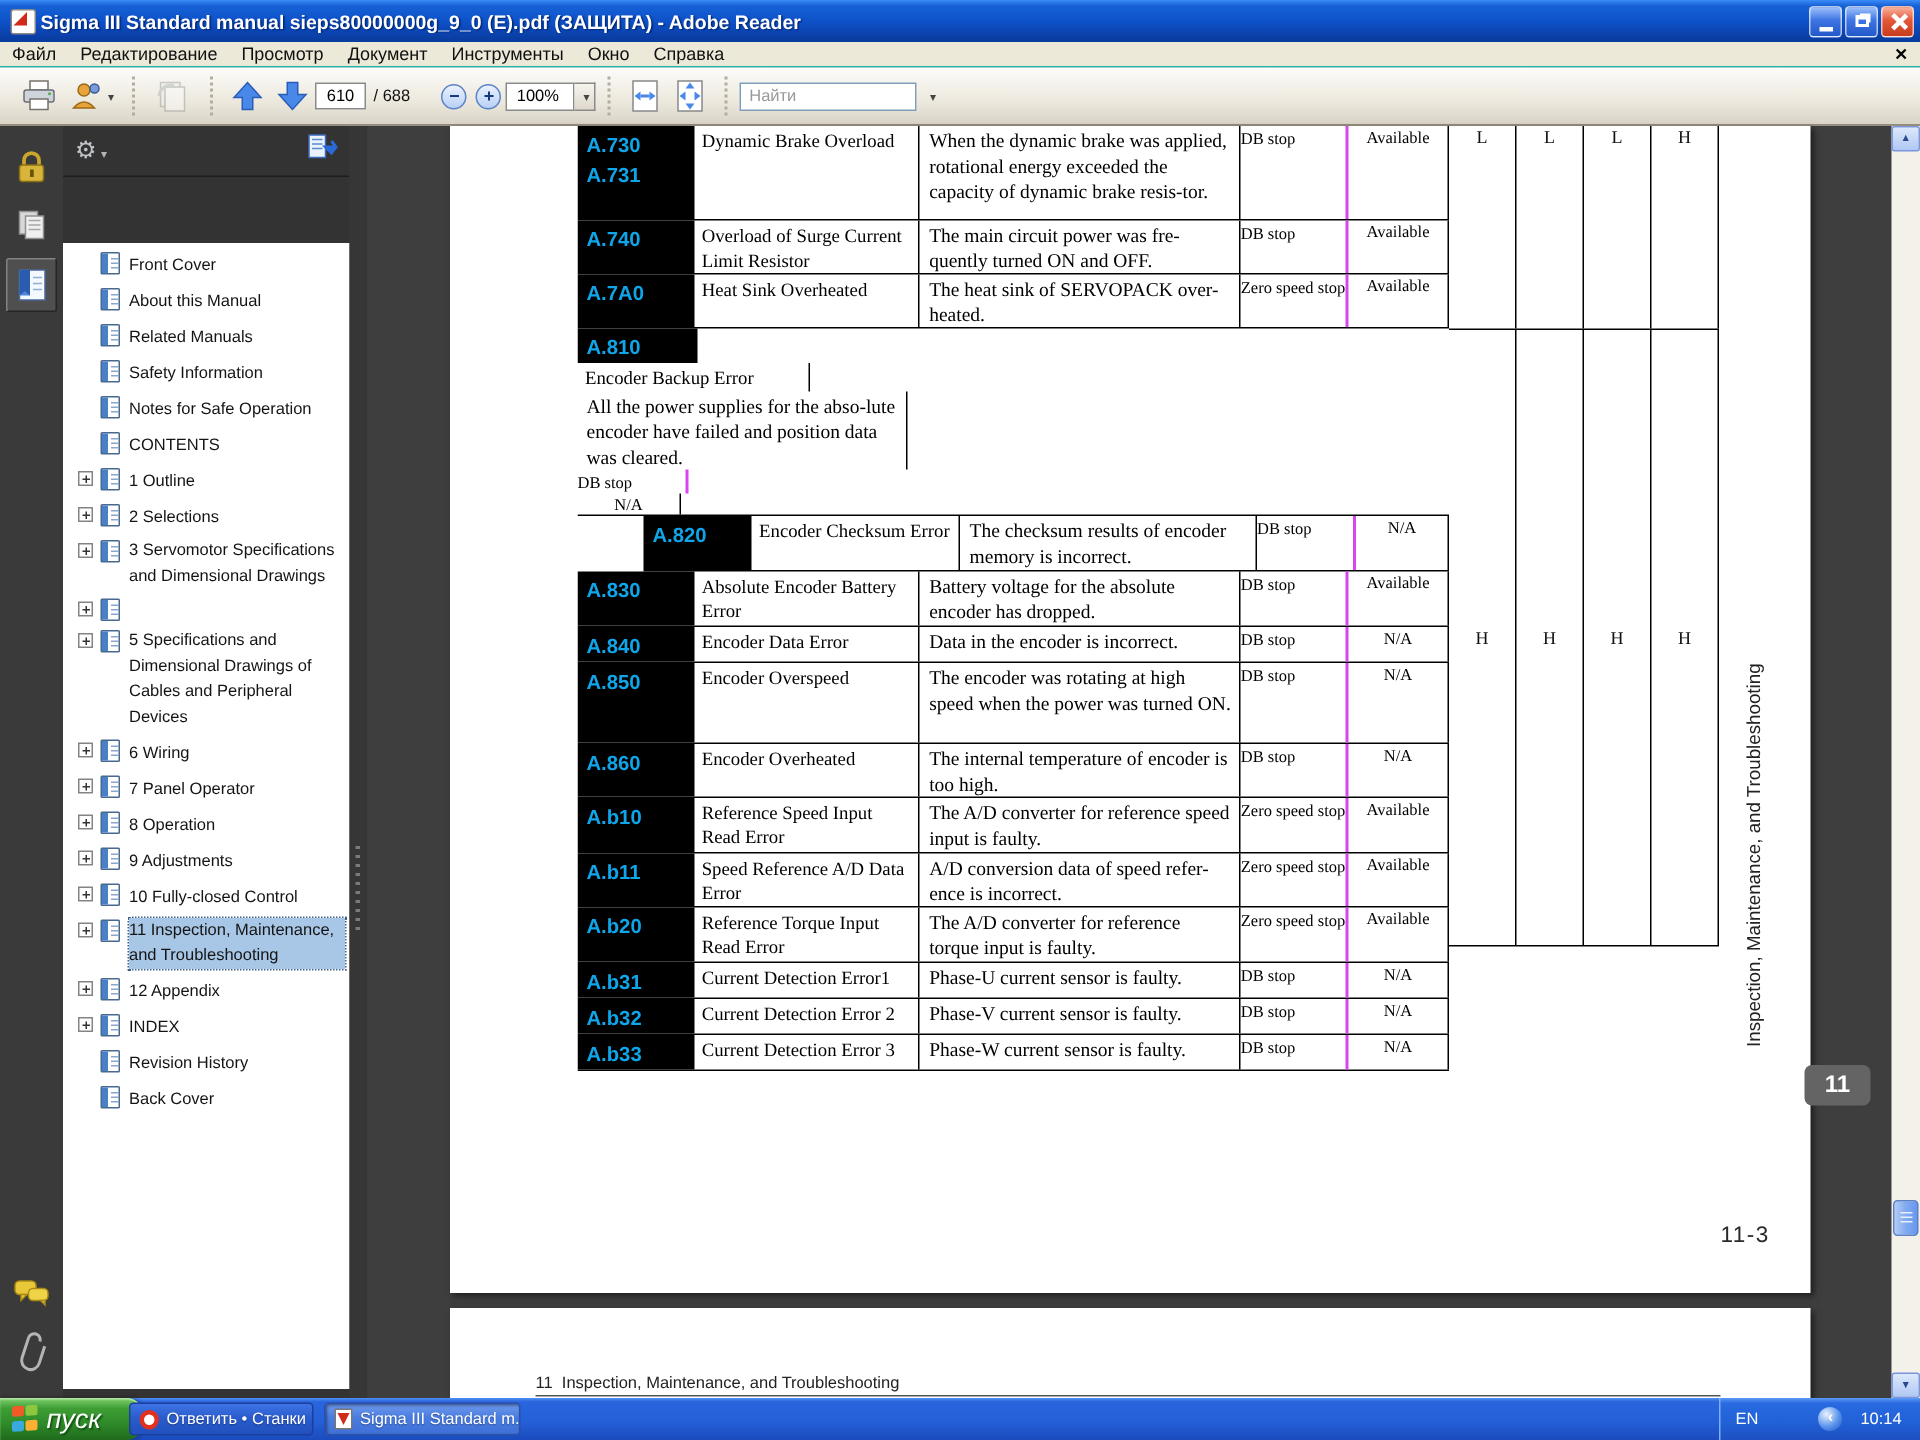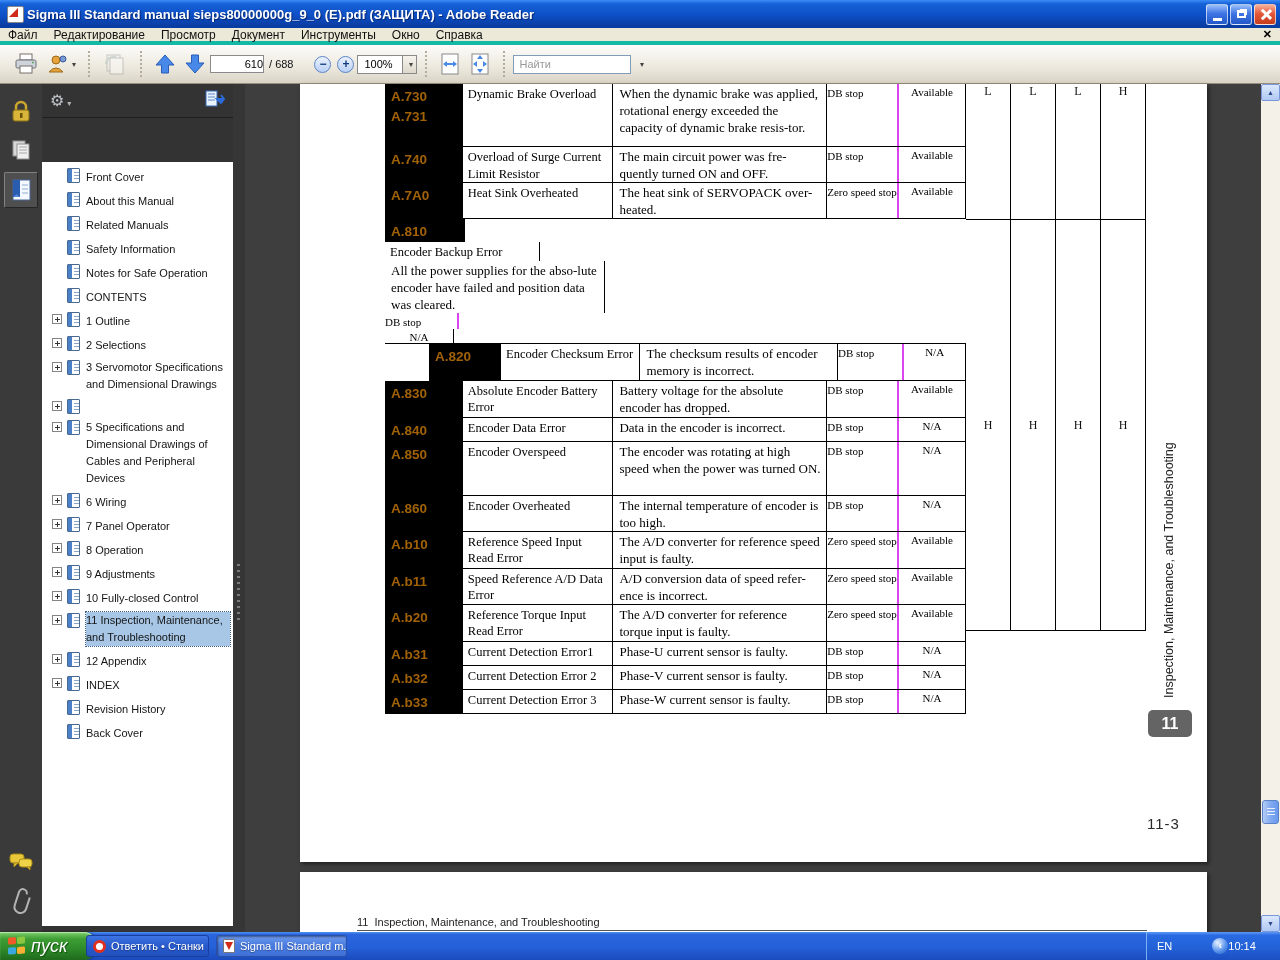--- a/index.html
+++ b/index.html
@@ -18,33 +18,33 @@
  display:flex;align-items:center;justify-content:center}
 .winbtn.blue{background:linear-gradient(180deg,#9cc0fa,#3e74e4 45%,#2258c8)}
 .winbtn.red{background:linear-gradient(180deg,#f8b09a,#e4583a 45%,#c83c1e)}
 .g-min{width:9px;height:3px;background:#fff;margin-top:10px}
 .g-rest{width:9px;height:8px;border:2px solid #fff;border-top-width:3px;box-shadow:2px -2px 0 -1px #fff}
 .g-x{position:relative;width:11px;height:11px}
 .g-x::before,.g-x::after{content:"";position:absolute;left:5px;top:-1px;width:2.5px;height:13px;background:#fff}
 .g-x::before{transform:rotate(45deg)}.g-x::after{transform:rotate(-45deg)}
 
 
-.menubar{position:absolute;left:0;top:28px;width:1280px;height:17px;background:#ece9d8;border-bottom:4px solid #14b8a6;display:flex;align-items:center;font-size:12px;color:#111}
+.menubar{position:absolute;left:0;top:28px;width:1280px;height:17px;background:#ece9d8;border-bottom:1px solid #14b8a6;display:flex;align-items:center;font-size:12px;color:#111}
 .menu-item{padding:1px 8px;cursor:default}
 .menu-close{margin-left:auto;margin-right:8px;font-weight:bold;font-size:11px;color:#000}
 
 
 .toolbar{position:absolute;left:0;top:45px;width:1280px;height:39px;
  background:linear-gradient(180deg,#fdfcfa,#ece8dd 60%,#d9d4c6);border-bottom:1px solid #978f7c;
  display:flex;align-items:center;padding-left:10px}
 .tsep{width:0;height:26px;border-left:2px dotted #b3ad9d;margin:0 8px}
 .tbtn{display:flex;align-items:center;justify-content:center;height:30px;padding:0 3px;border:1px solid transparent;border-radius:3px}
 .tbtn svg{display:block}
 .dd{font-size:8px;color:#444;margin-left:2px}
-.page-box{width:54px;height:18px;border:1px solid #8a8a8a;background:#fff;font-size:11px;text-align:right;font-family:"Liberation Sans",sans-serif}
+.page-box{width:34px;height:18px;border:1px solid #8a8a8a;background:#fff;font-size:11px;text-align:center;font-family:"Liberation Sans",sans-serif}
 .page-total{font-size:11px;color:#111;margin:0 18px 0 5px}
 .zoombtn{width:17px;height:17px;border-radius:50%;border:1px solid #5b83c6;background:linear-gradient(180deg,#eaf2fd,#b9d0f5);color:#123a7c;font-size:12px;font-weight:bold;display:flex;align-items:center;justify-content:center;margin:0 3px;line-height:1}
 .zoom-box{width:46px;height:19px;border:1px solid #8a8a8a;background:#fff;font-size:11px;display:flex;align-items:center;padding-left:6px}
 .zoom-dd{width:14px;height:19px;border:1px solid #8a8a8a;border-left:none;background:linear-gradient(180deg,#f6f4ee,#ddd8ca);display:flex;align-items:center;justify-content:center}
 .find-box{width:118px;height:19px;border:1px solid #7f9db9;background:#fff;font-size:11px;color:#888;padding:0 5px;font-family:"Liberation Sans",sans-serif}
 .find-box::placeholder{color:#999}
 .find-dd{width:15px;height:19px;display:flex;align-items:center;justify-content:center;margin-left:2px}
 
 
 .rail{position:absolute;left:0;top:84px;width:42px;height:848px;background:#3a3a3a}
@@ -78,32 +78,32 @@
 
 
 .docpane{position:absolute;left:245px;top:84px;width:1016px;height:848px;background:#3e3e3e}
 .page{position:absolute;background:#fff;box-shadow:2px 2px 4px rgba(0,0,0,.5)}
 .page1{left:55px;top:0;width:907px;height:778px}
 .page2{left:55px;top:788px;width:907px;height:60px}
 
 
 .alarm-table{position:absolute;left:85px;top:0;width:581px;overflow:hidden}
 .trow{display:flex;border-bottom:1px solid #000;align-items:stretch}
-.c-code{width:80px;background:#000;color:#a16207;font-weight:bold;font-size:13.5px;font-family:"Liberation Sans",sans-serif;padding:3px 0 0 6px;line-height:20px}
+.c-code{width:80px;background:#000;color:#0ea5e9;font-weight:bold;font-size:13.5px;font-family:"Liberation Sans",sans-serif;padding:3px 0 0 6px;line-height:20px}
 .c-name{width:155px;border-right:1px solid #000;font-family:"Liberation Serif",serif;font-size:12.5px;line-height:16.5px;padding:2px 3px 0 5px}
 .c-desc{width:220px;border-right:1px solid #000;font-family:"Liberation Serif",serif;font-size:13px;line-height:17px;padding:1px 4px 0 6px}
 .c-stop{width:74px;border-right:2px solid #d946ef;font-family:"Liberation Serif",serif;font-size:11px;line-height:14px;padding-top:2px}
 .c-reset{width:69px;border-right:1px solid #000;font-family:"Liberation Serif",serif;font-size:11px;text-align:center;padding-top:2px}
 
 .output-cols{position:absolute;left:666px;top:0;width:180px}
 .ogroup{display:flex;border-bottom:1px solid #000}
 .ocell{width:45px;border-right:1px solid #000;display:flex;justify-content:center;font-family:"Liberation Serif",serif;font-size:12px;color:#111}
 
 .side-text{position:absolute;left:862px;top:318px;height:296px;writing-mode:vertical-rl;transform:rotate(180deg);font-size:12.5px;color:#222;white-space:nowrap}
-.chapter-tab{position:absolute;left:848px;top:626px;width:44px;height:27px;background:#646464;border-radius:5px;color:#fff;font-weight:bold;font-size:16px;display:flex;align-items:center;justify-content:center}
+.chapter-tab{position:absolute;left:903px;top:626px;width:44px;height:27px;background:#646464;border-radius:5px;color:#fff;font-weight:bold;font-size:16px;display:flex;align-items:center;justify-content:center}
 .page-num{position:absolute;left:847px;top:731px;font-size:15px;color:#2a2a2a;letter-spacing:1px}
 .next-header{position:absolute;left:57px;top:44px;font-size:11px;color:#222;white-space:pre;border-bottom:0}
 .next-rule{position:absolute;left:57px;top:58px;width:790px;border-top:1px solid #555}
 
 
 .scrollbar{position:absolute;left:1261px;top:84px;width:19px;height:848px;background:#f4f1e8}
 .sb-btn{position:absolute;left:0;width:19px;height:17px;border:1px solid #7a96df;border-radius:2px;background:linear-gradient(180deg,#dce8fc,#b0c8f2);display:flex;align-items:center;justify-content:center;color:#2a4a8c;font-size:7px}
 .sb-up{top:0}.sb-down{bottom:0}
 .sb-thumb{position:absolute;left:1px;top:716px;width:17px;height:24px;border:1px solid #5a80c8;border-radius:3px;background:linear-gradient(90deg,#b4ccf6,#82aaf0 50%,#6898ec)}
 .sb-thumb::before{content:"";position:absolute;left:4px;top:7px;width:8px;height:1px;background:#e8f0fc;box-shadow:0 3px 0 #e8f0fc,0 6px 0 #e8f0fc}
@@ -122,21 +122,21 @@
 .taskbtn{position:absolute;top:3px;height:22px;border-radius:3px;display:flex;align-items:center;padding:0 6px;font-size:11px;color:#fff;white-space:nowrap;overflow:hidden}
 .taskbtn .tlabel{text-shadow:0 1px 1px rgba(0,0,0,.35)}
 .tb-normal{background:linear-gradient(180deg,#3e74e4,#2a5ccd 45%,#2250be);border:1px solid #1a3f9e}
 .tb-active{background:linear-gradient(180deg,#6f9bec,#4a7ce0 45%,#3f70d8);border:1px solid #2a50a8;box-shadow:inset 1px 1px 2px rgba(0,0,30,.45)}
 .opera-ic{width:13px;height:13px;border-radius:50%;border:3.5px solid #e03020;background:#fff;margin-right:5px;flex:none}
 .pdf-ic{width:12px;height:14px;background:#fff;border:1px solid #777;border-radius:1px;margin-right:5px;position:relative;flex:none}
 .pdf-ic::before{content:"";position:absolute;left:1px;top:2px;border-style:solid;border-width:8px 4.5px 0 4.5px;border-color:#d02a18 transparent transparent transparent}
 .tray{position:absolute;right:0;top:0;width:134px;height:28px;background:linear-gradient(180deg,#5e9af4 0%,#2a6ae2 12%,#2160d5 60%,#1c4fc2 100%);border-left:1px solid #7ab0f8;display:flex;align-items:center}
 .tray-lang{color:#fff;font-size:11px;margin-left:10px}
 .tray-circle{width:16px;height:16px;border-radius:50%;margin-left:40px;background:radial-gradient(circle at 35% 30%,#e8f2ff,#5a94ec 55%,#1c55c0);display:flex;align-items:center;justify-content:center;color:#fff;font-size:11px;font-weight:bold;line-height:1;padding-bottom:1px}
-.tray-time{color:#fff;font-size:11px;margin-left:0}
+.tray-time{color:#fff;font-size:11px;margin-left:12px}
 </style>
 </head>
 <body>
 
 <div class="screen">
 
   <div class="titlebar">
     <span class="app-icon"></span>
     <span class="title-text">Sigma III Standard manual sieps80000000g_9_0 (E).pdf (ЗАЩИТА) - Adobe Reader</span>
     <span class="winbtns">

